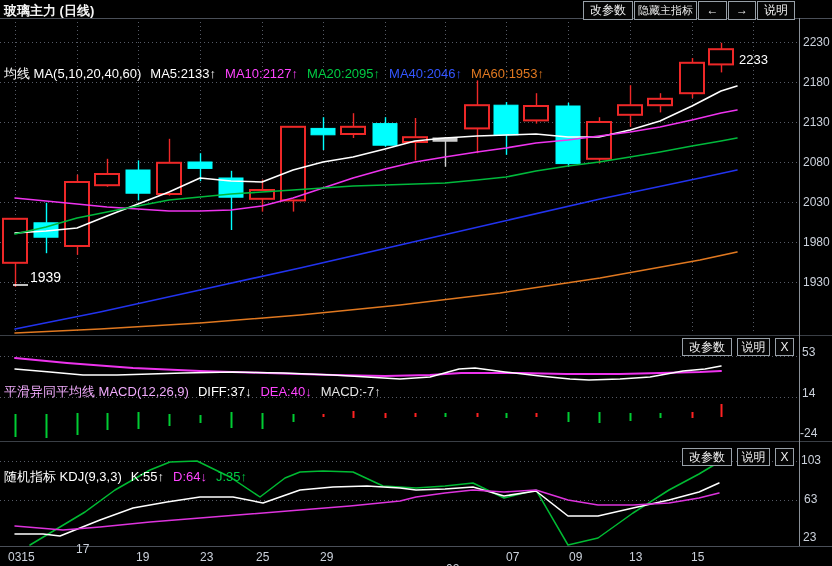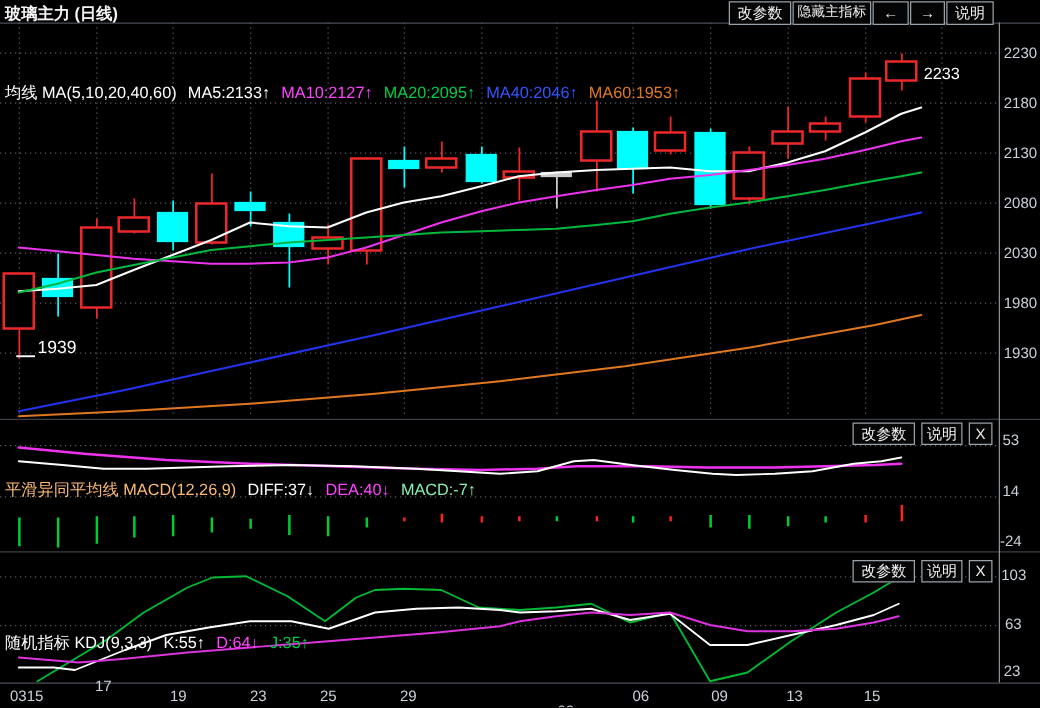--- a/index.html
+++ b/index.html
@@ -146,22 +146,22 @@
 
   <div id="titlebar">玻璃主力 (日线)</div>
 
   <div class="btn" style="left:583px;top:1px;width:50px">改参数</div>
   <div class="btn" style="left:634px;top:1px;width:63px;font-size:11px">隐藏主指标</div>
   <div class="btn" style="left:698px;top:1px;width:29px;font-weight:bold">←</div>
   <div class="btn" style="left:728px;top:1px;width:28px;font-weight:bold">→</div>
   <div class="btn" style="left:757px;top:1px;width:38px">说明</div>
 
   <div id="ma-row" class="hdr" style="left:4px;top:21px"><span style="color: rgb(255, 255, 255);">均线 MA(5,10,20,40,60)</span><span style="color: rgb(255, 255, 255);">MA5:2133↑</span><span style="color: rgb(255, 68, 255);">MA10:2127↑</span><span style="color: rgb(0, 204, 68);">MA20:2095↑</span><span style="color: rgb(51, 85, 255);">MA40:2046↑</span><span style="color: rgb(224, 120, 32);">MA60:1953↑</span></div>
-  <div id="macd-row" class="hdr" style="left:4px;top:339px"><span style="color: #fdba74;">平滑异同平均线 MACD(12,26,9)</span><span style="color: rgb(255, 255, 255);">DIFF:37↓</span><span style="color: rgb(255, 68, 255);">DEA:40↓</span><span style="color: #86efac;">MACD:-7↑</span></div>
-  <div id="kdj-row" class="hdr" style="left:4px;top:461px"><span style="color: rgb(255, 255, 255);">随机指标 KDJ(9,3,3)</span><span style="color: rgb(255, 255, 255);">K:55↑</span><span style="color: rgb(255, 68, 255);">D:64↓</span><span style="color: rgb(0, 204, 68);">J:35↑</span></div>
+  <div id="macd-row" class="hdr" style="left:4px;top:339px"><span style="color: #f0abfc;">平滑异同平均线 MACD(12,26,9)</span><span style="color: rgb(255, 255, 255);">DIFF:37↓</span><span style="color: rgb(255, 68, 255);">DEA:40↓</span><span style="color: #e5e5e5;">MACD:-7↑</span></div>
+  <div id="kdj-row" class="hdr" style="left:4px;top:424px"><span style="color: rgb(255, 255, 255);">随机指标 KDJ(9,3,3)</span><span style="color: rgb(255, 255, 255);">K:55↑</span><span style="color: rgb(255, 68, 255);">D:64↓</span><span style="color: rgb(0, 204, 68);">J:35↑</span></div>
 
   <div class="btn small" style="left:682px;top:338px;width:50px">改参数</div>
   <div class="btn small" style="left:737px;top:338px;width:33px">说明</div>
   <div class="btn small" style="left:775px;top:338px;width:19px">X</div>
 
   <div class="btn small" style="left:682px;top:448px;width:50px">改参数</div>
   <div class="btn small" style="left:737px;top:448px;width:33px">说明</div>
   <div class="btn small" style="left:775px;top:448px;width:19px">X</div>
 
   <div id="labels-layer">
@@ -179,20 +179,20 @@
       <div class="axlab" style="left: 804px; top: 499px;">63</div>
       <div class="axlab" style="left: 803px; top: 537px;">23</div>
       <div class="axlab" style="left: 8px; top: 557px;">0315</div>
       <div class="axlab" style="left: 76px; top: 549px;">17</div>
       <div class="axlab" style="left: 136px; top: 557px;">19</div>
       <div class="axlab" style="left: 200px; top: 557px;">23</div>
       <div class="axlab" style="left: 256px; top: 557px;">25</div>
       <div class="axlab" style="left: 320px; top: 557px;">29</div>
       <div class="axlab" style="left: 385px; top: 557px; margin-top: 40px;">31</div>
       <div class="axlab" style="left: 446px; top: 557px; margin-top: 12px;">02</div>
-      <div class="axlab" style="left: 506px; top: 557px;">06</div>
+      <div class="axlab" style="left: 506px; top: 557px;">07</div>
       <div class="axlab" style="left: 569px; top: 557px;">09</div>
       <div class="axlab" style="left: 629px; top: 557px;">13</div>
       <div class="axlab" style="left: 691px; top: 557px;">15</div>
       <div class="axlab" style="left: 739px; top: 59px; color: rgb(255, 255, 255); font-size: 13px;">2233</div>
       <div class="axlab" style="left: 30px; top: 277px; color: rgb(255, 255, 255); font-size: 14px;">1939</div>
     </div>
 </div>
 
 </body></html>

